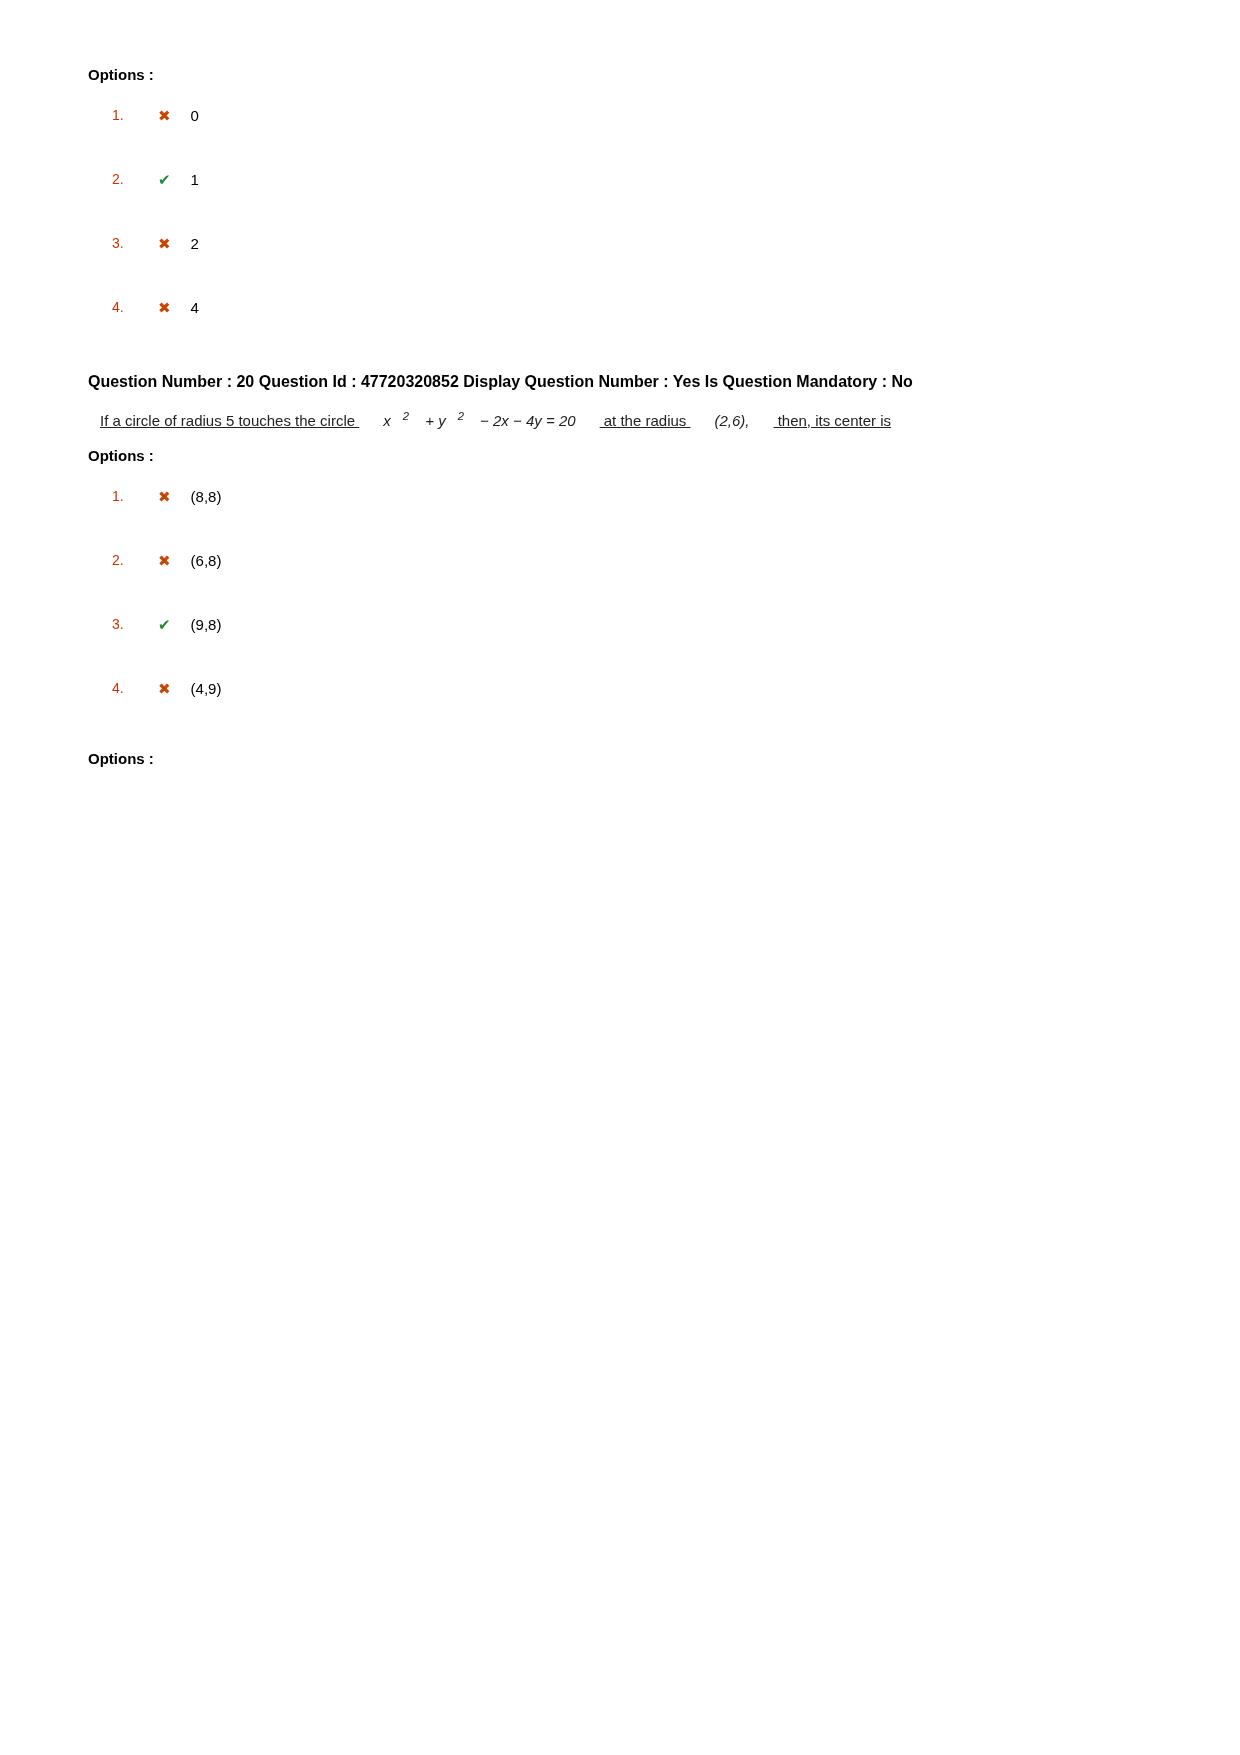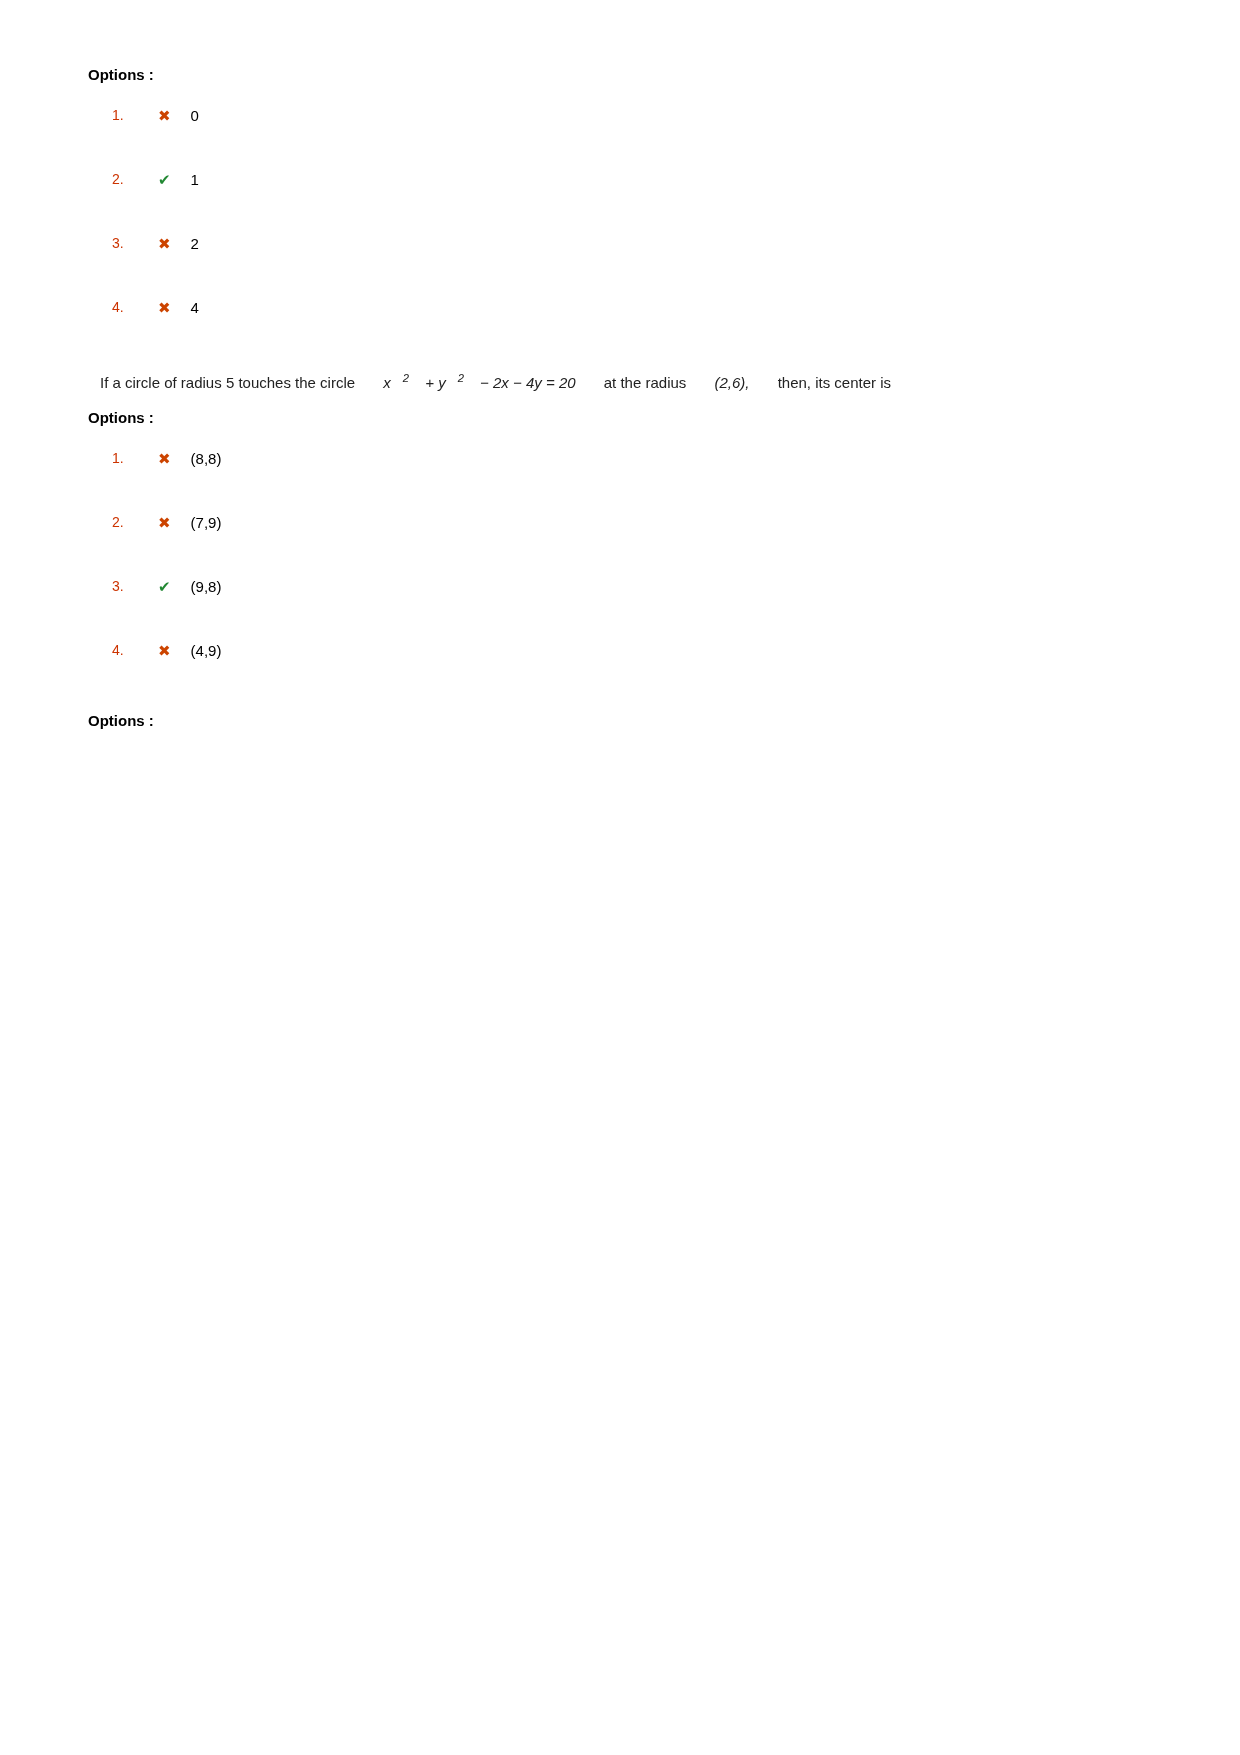--- a/index.html
+++ b/index.html
@@ -26,20 +26,21 @@
     }
     .question-text {
       font-size: 15px;
       margin-bottom: 14px;
       font-style: italic;
       color: #222;
       line-height: 1.6;
     }
     .question-text span.normal {
       font-style: normal;
+      text-decoration: underline;
     }
     .options-label {
       font-weight: bold;
       font-size: 15px;
       margin-bottom: 10px;
     }
     .options-list {
       list-style: none;
       padding: 0;
     }
@@ -97,34 +98,35 @@
     </li>
     <li class="option-item">
       <span class="option-number">4.</span>
       <span class="option-icon wrong">✖</span>
       <span class="option-text">4</span>
     </li>
   </ul>
 </div>
 
 <div class="question-block">
+  <div class="question-header">Question Number : 20 Question Id : 47720320852 Display Question Number : Yes Is Question Mandatory : No</div>
   <div class="question-text">
     <span class="normal">If a circle of radius 5 touches the circle </span><em>x<sup>2</sup> + y<sup>2</sup> − 2x − 4y = 20</em><span class="normal"> at the radius </span><em>(2,6),</em><span class="normal">  then, its center is</span>
   </div>
   <div class="options-label">Options :</div>
   <ul class="options-list">
     <li class="option-item">
       <span class="option-number">1.</span>
       <span class="option-icon wrong">✖</span>
       <span class="option-text">(8,8)</span>
     </li>
     <li class="option-item">
       <span class="option-number">2.</span>
       <span class="option-icon wrong">✖</span>
-      <span class="option-text">(7,9)</span>
+      <span class="option-text">(6,8)</span>
     </li>
     <li class="option-item">
       <span class="option-number">3.</span>
       <span class="option-icon correct">✔</span>
       <span class="option-text">(9,8)</span>
     </li>
     <li class="option-item">
       <span class="option-number">4.</span>
       <span class="option-icon wrong">✖</span>
       <span class="option-text">(4,9)</span>

